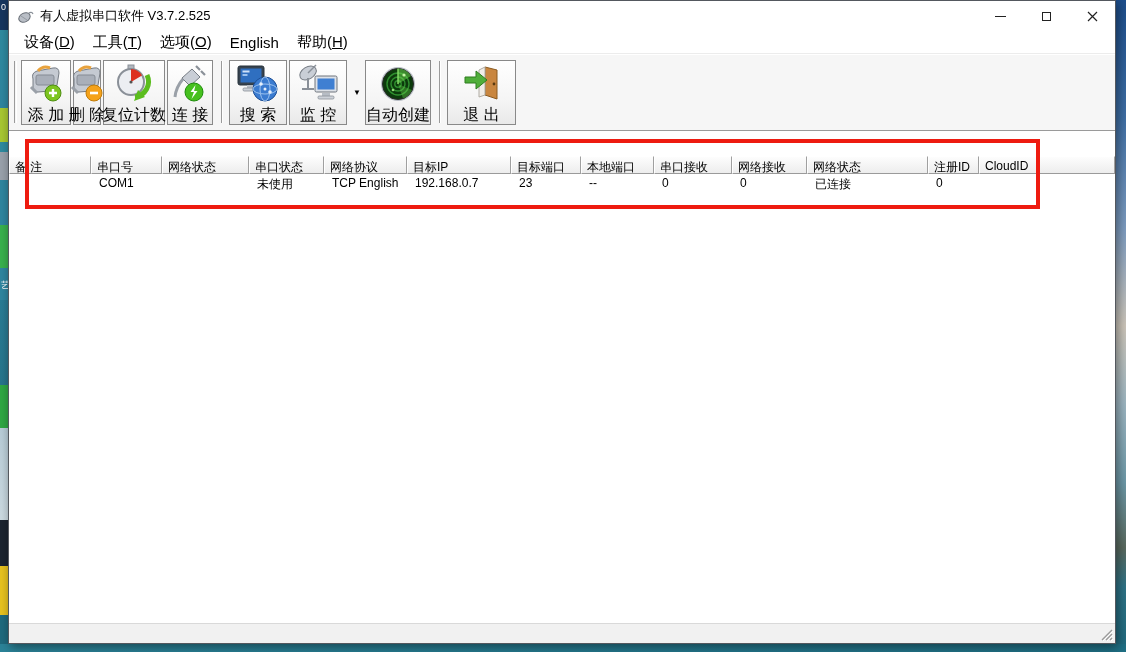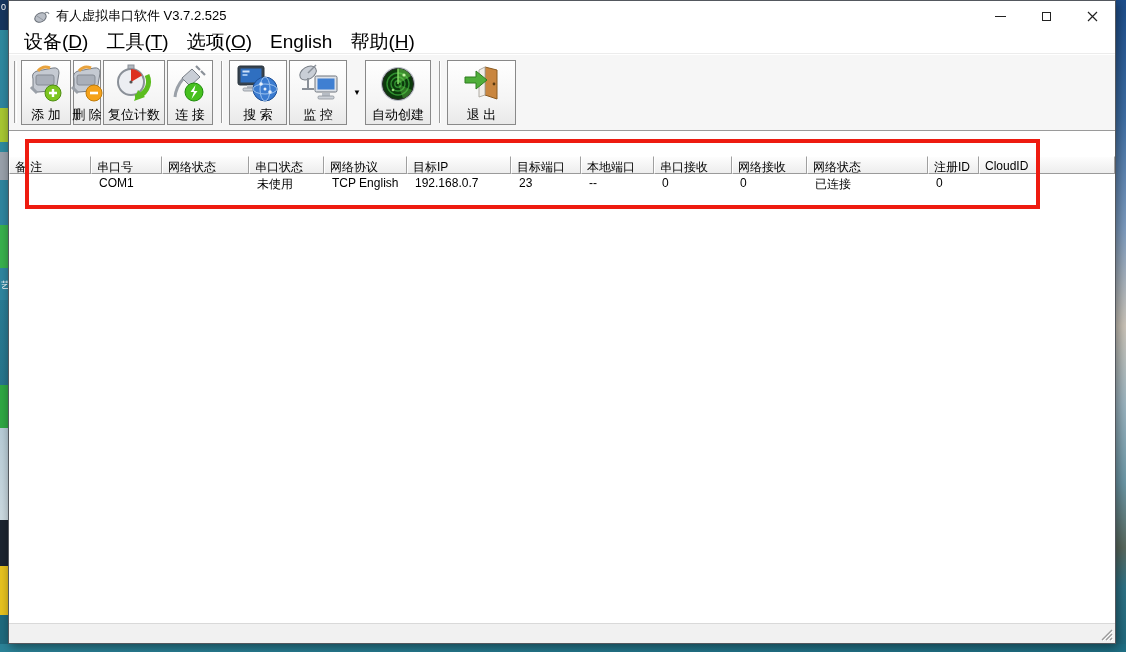--- a/index.html
+++ b/index.html
@@ -13,39 +13,39 @@
   .strip-right { position:absolute; left:1116px; top:0; width:10px; height:652px; z-index:1;
     background:linear-gradient(#1d4e8c 0%,#3f6fa5 18%,#7d9cc0 35%,#cdc6ba 50%,#9db6c2 62%,#6d99a8 74%,#5a6a5f 84%,#2e7387 90%,#1f6a7e 100%); }
   .strip-bottom { position:absolute; left:0; top:644px; width:1126px; height:8px; z-index:1;
     background:linear-gradient(90deg,#2b8398,#1f6f84); }
 
   
   .window { position:absolute; left:8px; top:0; width:1108px; height:644px; background:#fff;
     border:1px solid #54585e; box-shadow:2px 3px 10px rgba(0,0,0,.45); z-index:2;
     display:flex; flex-direction:column; }
 
-  .titlebar { height:30px; display:flex; align-items:center; padding-left:24px; background:#fff; flex:0 0 auto; }
+  .titlebar { height:30px; display:flex; align-items:center; padding-left:8px; background:#fff; flex:0 0 auto; }
   .titlebar .title { font-size:13px; color:#000; margin-left:6px; flex:1; white-space:nowrap; }
   .winbtns { display:flex; height:30px; }
   .winbtn { width:46px; height:30px; display:flex; align-items:center; justify-content:center; }
   .minbar { width:11px; height:1px; background:#222; display:block; }
   .maxbox { width:9px; height:9px; border:1px solid #222; display:block; }
 
-  .menubar { height:23px; display:flex; align-items:center; padding-left:6px; font-size:19px;
+  .menubar { height:23px; display:flex; align-items:center; padding-left:6px; font-size:15px;
     border-bottom:1px solid #ececec; flex:0 0 auto; background:#fff; }
   .menu-item { padding:2px 9px; white-space:nowrap; color:#000; }
   .menu-item .key { text-decoration:underline; }
 
   .toolbar { height:77px; background:#f6f6f6; display:flex; align-items:center; padding-left:5px;
     border-bottom:1px solid #9a9a9a; box-shadow:inset 0 1px 0 #fff; flex:0 0 auto; }
   .grip-v { width:3px; height:62px; border-left:1px solid #9a9a9a; border-right:1px solid #fff; margin-right:4px; }
   .tbtn { height:65px; margin-right:2px; border:1px solid #898989; background:linear-gradient(#ffffff,#f4f4f4 65%,#e9e9e9);
     display:flex; flex-direction:column; align-items:center; justify-content:flex-end; padding-bottom:2px; }
   .tbtn svg { flex:1; }
-  .tbtn .tlabel { font-size:13px; color:#000; line-height:15px; white-space:nowrap; }
+  .tbtn .tlabel { font-size:16px; color:#000; line-height:15px; white-space:nowrap; }
   .w50{width:50px} .w48{width:28px} .w46{width:46px} .w62{width:62px} .w58{width:58px} .w66{width:66px} .w52{width:69px}
   .tsep { width:0; height:62px; border-left:1px solid #9a9a9a; border-right:1px solid #fff; margin:0 6px; }
   .dd-arrow { width:16px; text-align:center; font-size:8px; color:#000; align-self:center; }
 
   .listview { flex:1; background:#fff; border-top:1px solid #fff; position:relative; overflow:hidden;margin-top:24px; }
   .hrow { display:flex; height:18px; }
   .hcell { flex:0 0 auto; height:18px; font-size:12px; color:#000; padding:2px 0 0 5px; white-space:nowrap; overflow:hidden;
     background:linear-gradient(#fdfdfd,#ededed); border-top:1px solid #fff; border-left:1px solid #fff;
     border-right:1px solid #a0a0a0; border-bottom:1px solid #9a9a9a; }
   .drow { display:flex; height:17px; }

